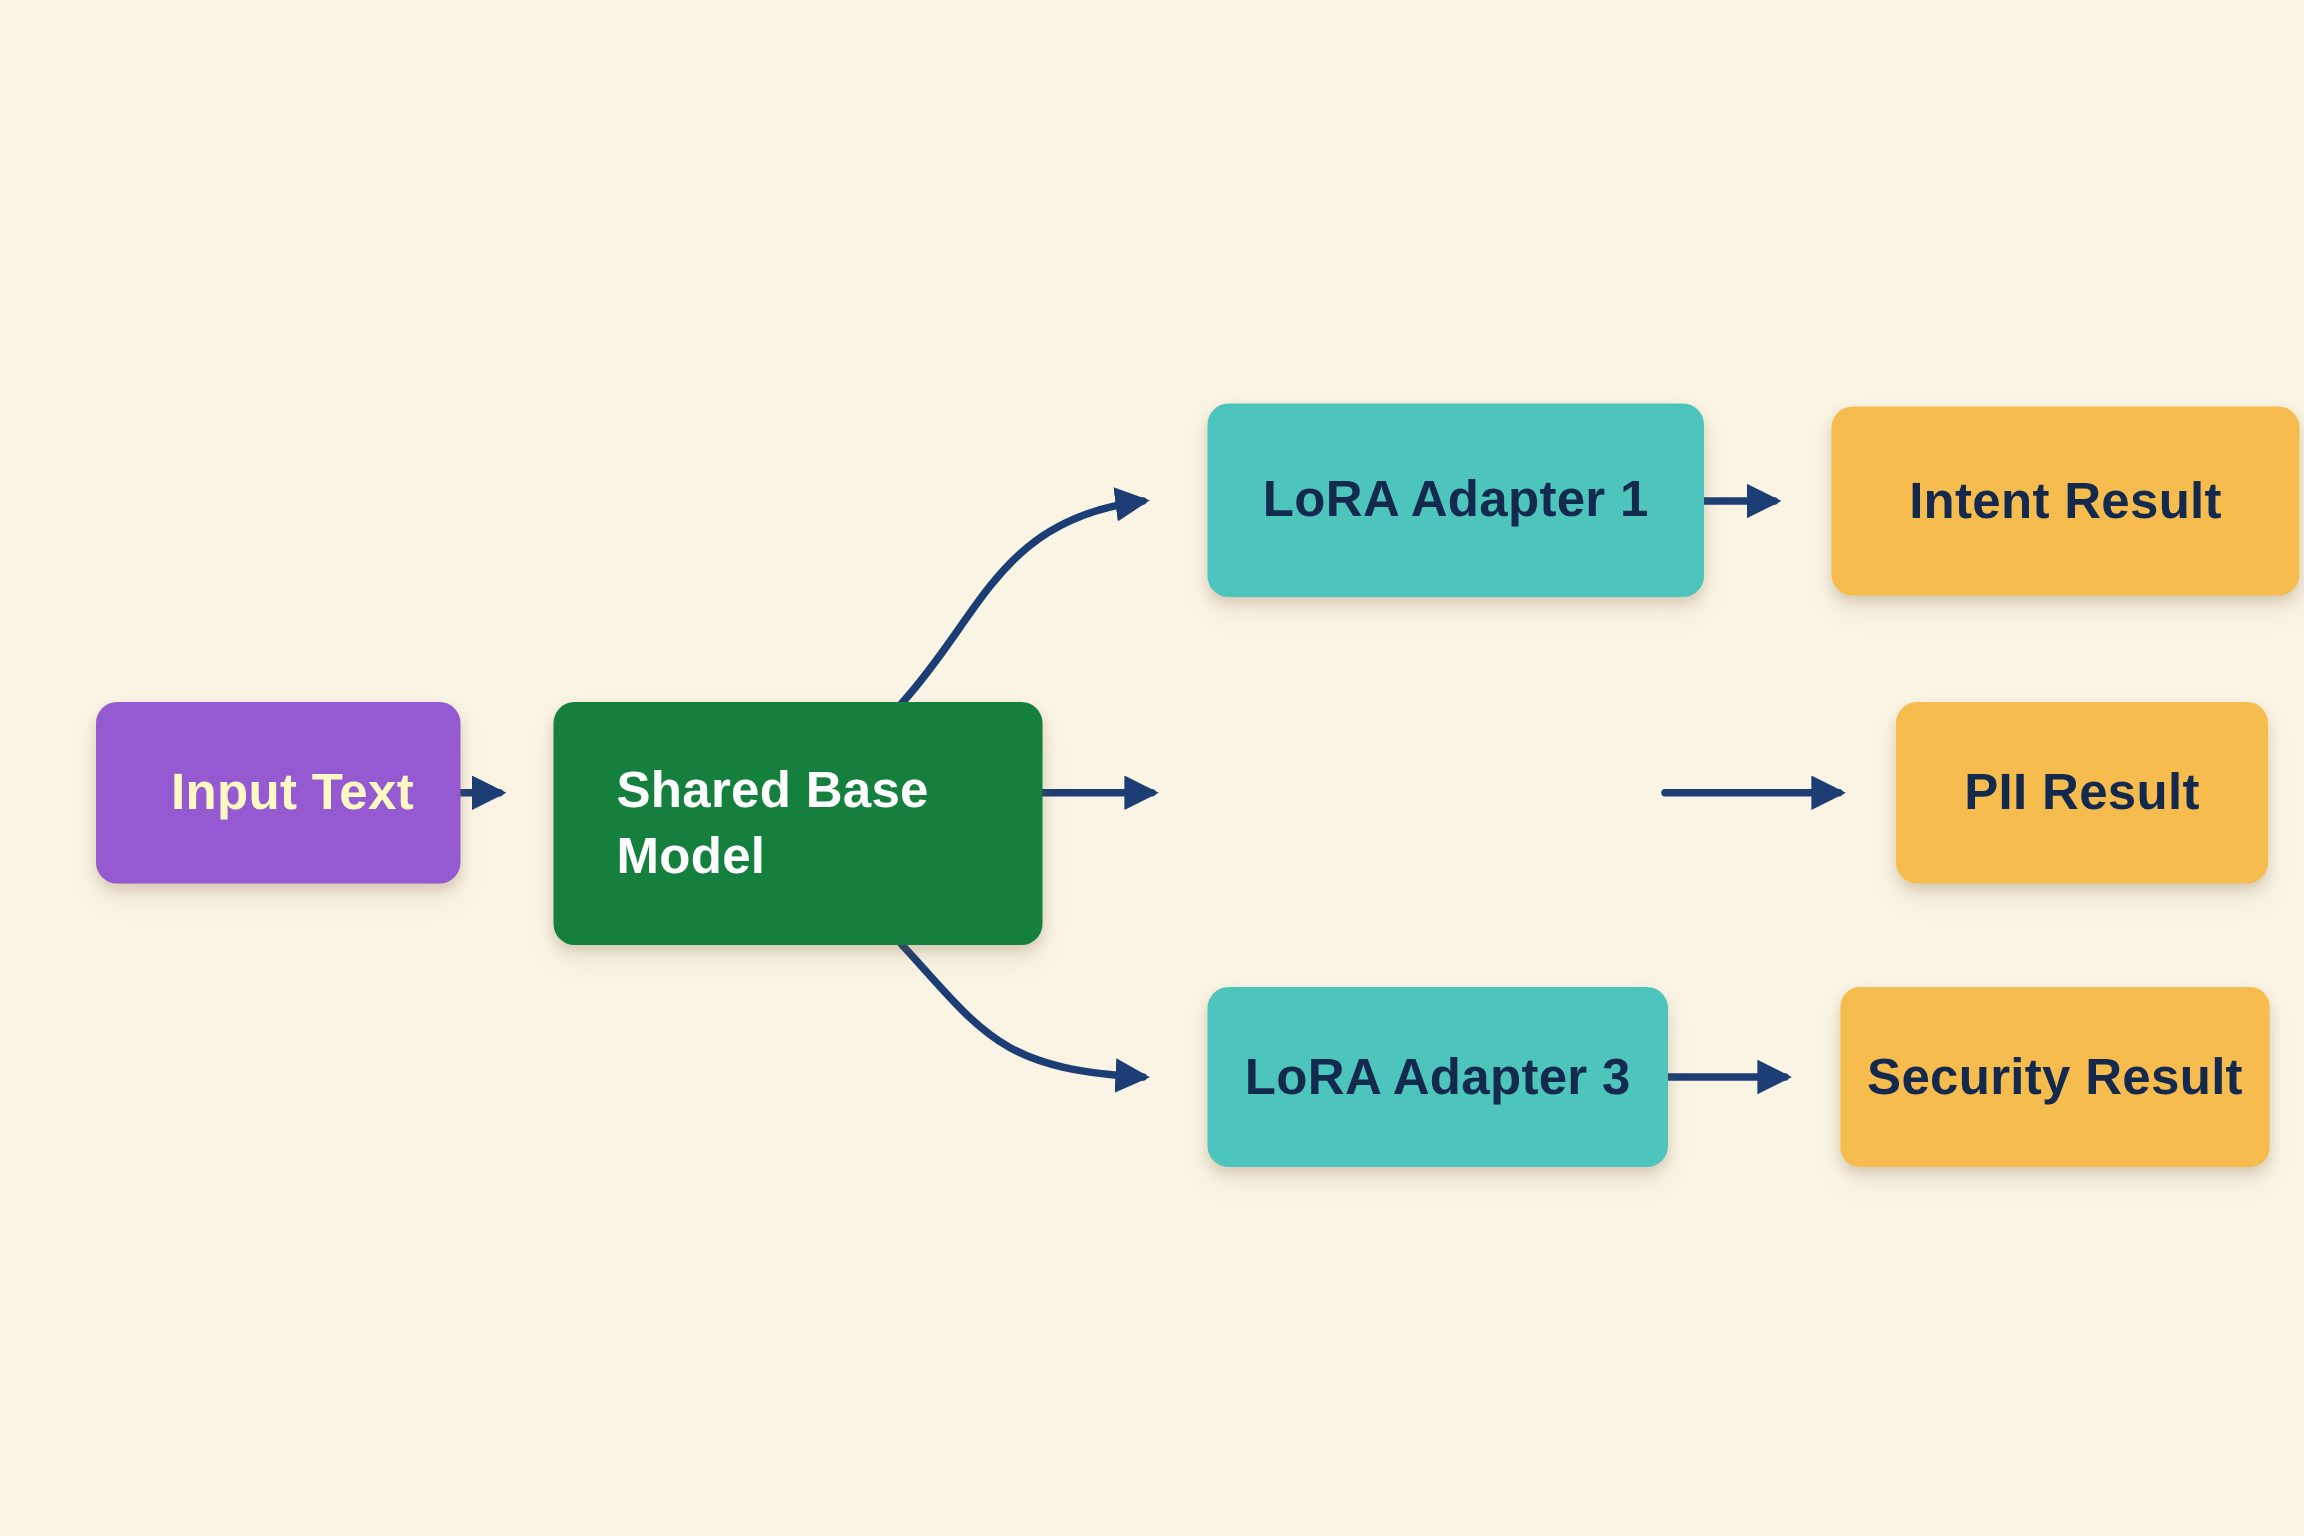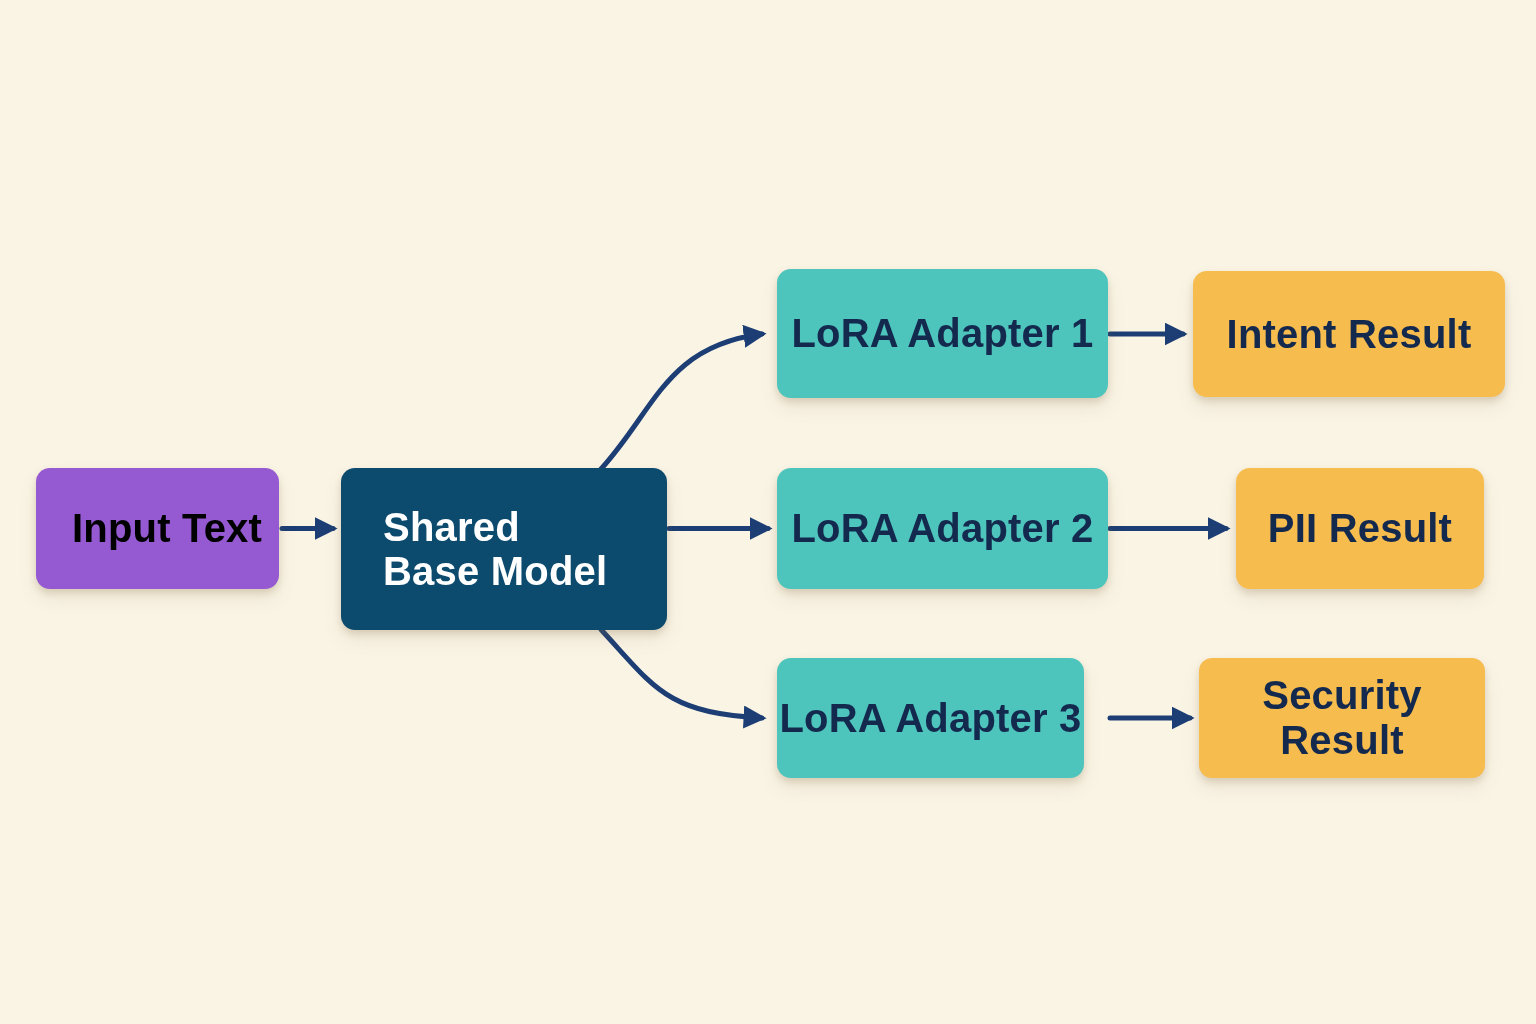--- a/index.html
+++ b/index.html
@@ -26,29 +26,30 @@
     fill: none;
     stroke-width: 5;
     stroke-linecap: round;
   }
   .node {
     position: absolute;
     display: flex;
     align-items: center;
     justify-content: center;
     border-radius: 14px;
-    font-size: 40px;
+    font-size: 34px;
     font-weight: 700;
     letter-spacing: 0.2px;
     box-shadow: 0 4px 7px rgba(130, 110, 70, 0.22), 0 10px 18px rgba(130, 110, 70, 0.10);
     box-sizing: border-box;
     text-align: center;
+    margin-left: 28px;
   }
-  .node--purple { background: #9559D1; color: #000000; padding-left: 19px; }
-  .node--navy   { background: #0c4a6e; color: #FFFFFF; }
+  .node--purple { background: #9559D1; color: #fef9c3; padding-left: 19px; }
+  .node--navy   { background: #15803d; color: #FFFFFF; }
   .node--teal   { background: #4EC5BC; color: #14294E; }
   .node--amber  { background: #F7BC4E; color: #14294E; }
 
   .node--input          { left: 36px;   top: 468px; width: 243px; height: 121px; }
   .node--base           { left: 341px;  top: 468px; width: 326px; height: 162px;
                           justify-content: flex-start; text-align: left;
                           padding: 0 44px 0 42px; line-height: 44px; }
   .node--adapter1       { left: 777px;  top: 269px; width: 331px; height: 129px; }
   .node--adapter2       { left: 777px;  top: 468px; width: 331px; height: 121px; }
   .node--adapter3       { left: 777px;  top: 658px; width: 307px; height: 120px; }
@@ -88,23 +89,20 @@
   </div>
 
   <div class="node node--navy node--base">
     <span>Shared Base Model</span>
   </div>
 
   <div class="node node--teal node--adapter1">
     <span>LoRA Adapter 1</span>
   </div>
 
-  <div class="node node--teal node--adapter2">
-    <span>LoRA Adapter 2</span>
-  </div>
 
   <div class="node node--teal node--adapter3">
     <span>LoRA Adapter 3</span>
   </div>
 
   <div class="node node--amber node--intent">
     <span>Intent Result</span>
   </div>
 
   <div class="node node--amber node--pii">

